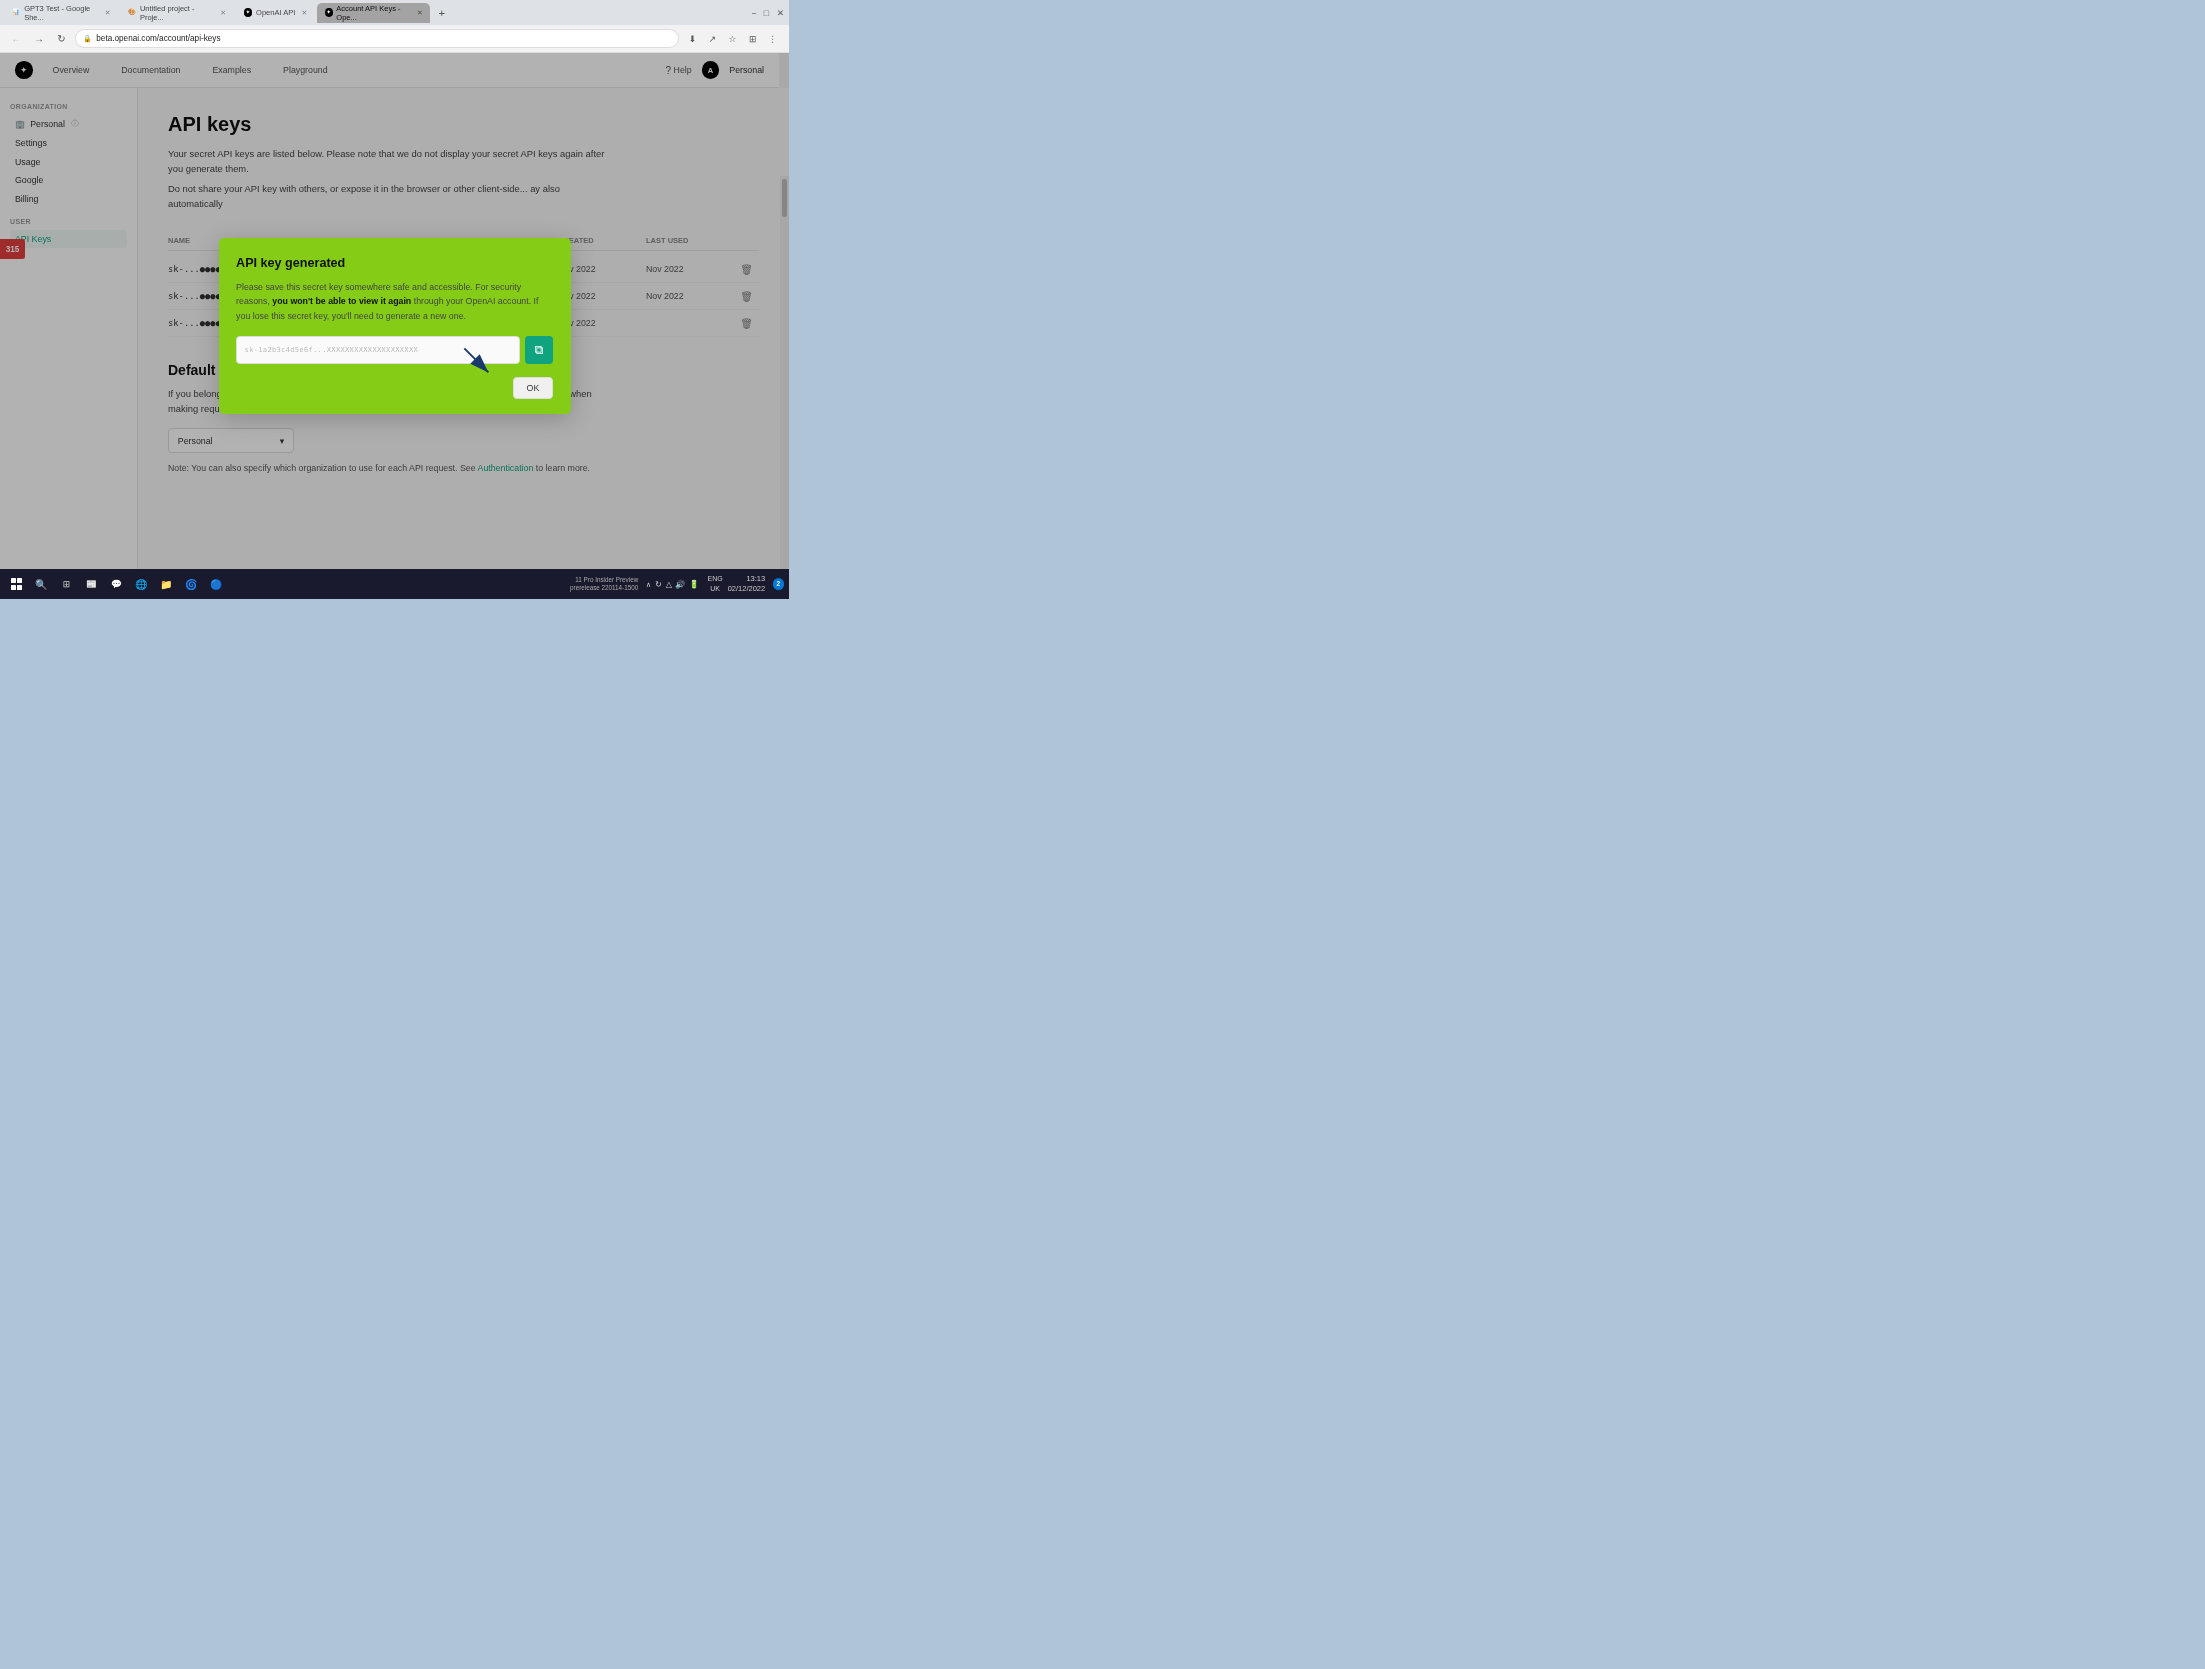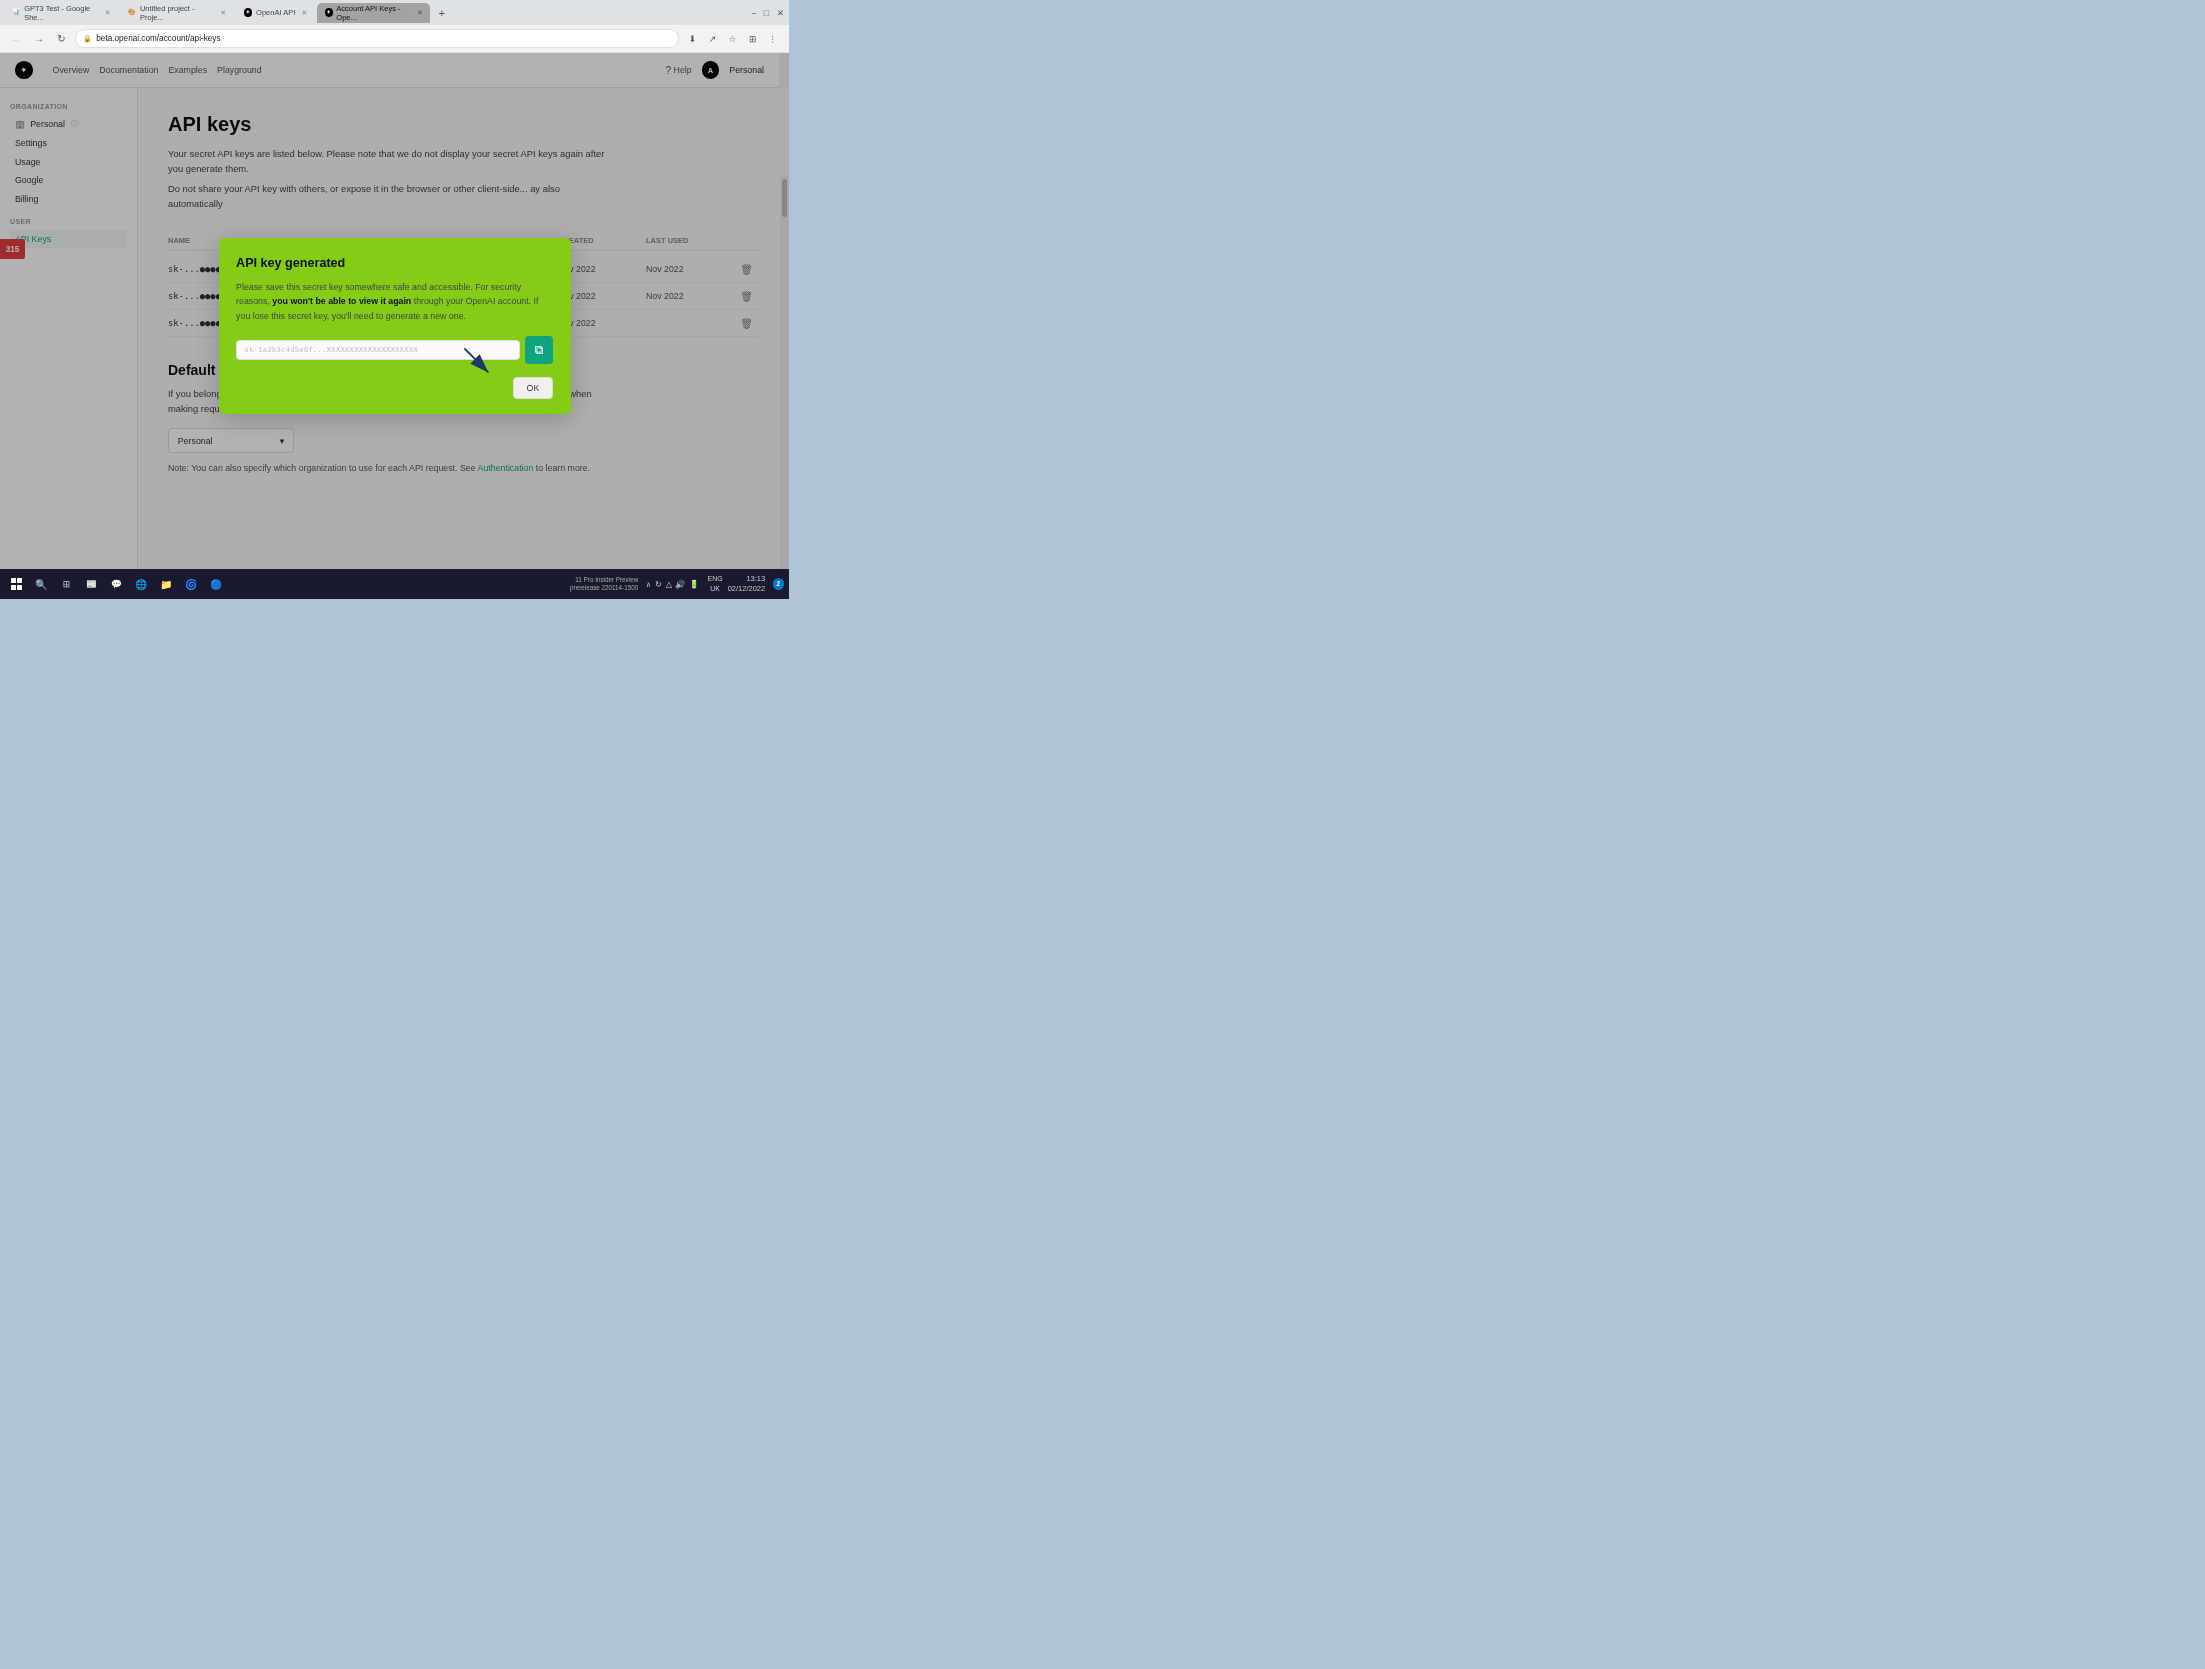--- a/index.html
+++ b/index.html
@@ -19,21 +19,21 @@
     .nav-btn.disabled { color: #bbb; cursor: default; }
     .address-bar { flex: 1; height: 19px; background: #fff; border: 0.6px solid #ddd; border-radius: 9.4px; display: flex; align-items: center; padding: 0 7.5px; font-size: 8.2px; color: #333; gap: 3.8px; }
     .address-bar .lock-icon { color: #555; font-size: 7px; }
     .address-text { flex: 1; font-size: 8.2px; color: #222; }
     .toolbar-actions { display: flex; gap: 2.5px; }
     .toolbar-action-btn { width: 17.6px; height: 17.6px; display: flex; align-items: center; justify-content: center; color: #555; font-size: 8.8px; cursor: pointer; }
 
     
     .openai-nav { background: #fff; border-bottom: 0.6px solid #e5e5e5; height: 35px; display: flex; align-items: center; padding: 0 15px; gap: 20px; position: absolute; top: 53px; left: 0; right: 10px; z-index: 10; }
     .openai-logo { width: 17.6px; height: 17.6px; background: #000; border-radius: 50%; display: flex; align-items: center; justify-content: center; color: white; font-size: 8.8px; }
-    .nav-links { display: flex; gap: 10px; flex: 1; }
+    .nav-links { display: flex; gap: 32px; flex: 1; }
     .nav-link { font-size: 8.8px; color: #555; cursor: pointer; text-decoration: none; }
     .nav-right { display: flex; align-items: center; gap: 10px; margin-left: auto; }
     .help-btn { display: flex; align-items: center; gap: 2.5px; font-size: 8.8px; color: #555; cursor: pointer; }
     .user-avatar { width: 17.6px; height: 17.6px; background: #000; border-radius: 50%; display: flex; align-items: center; justify-content: center; color: #fff; font-size: 7.5px; font-weight: bold; }
     .personal-label { font-size: 8.8px; color: #333; cursor: pointer; }
 
     
     .page-wrapper { position: absolute; top: 88px; left: 0; right: 0; bottom: 0; display: flex; overflow: hidden; }
 
     
@@ -76,21 +76,21 @@
     
     .notif-badge { position: absolute; left: 0; top: 239px; width: 25px; height: 20px; background: #e53e3e; color: white; font-size: 8.2px; font-weight: bold; display: flex; align-items: center; justify-content: center; border-radius: 0 2.5px 2.5px 0; z-index: 100; }
 
     
     .modal-overlay { position: absolute; top: 53px; left: 0; right: 0; bottom: 0; background: rgba(0,0,0,0.3); z-index: 200; display: flex; align-items: center; justify-content: center; }
     .modal { background: #84cc16; border-radius: 5px; padding: 17.6px 17.6px 15px; width: 352px; box-shadow: 0 5px 25px rgba(0,0,0,0.2); position: relative; }
     .modal-title { font-size: 12.6px; font-weight: 700; color: #111; margin-bottom: 10px; }
     .modal-body { font-size: 8.8px; color: #444; line-height: 1.65; margin-bottom: 12.6px; }
     .modal-body strong { font-weight: 700; color: #111; }
     .modal-input-row { display: flex; gap: 5px; margin-bottom: 12.6px; align-items: center; }
-    .modal-key-input { flex: 1; height: 20px; border: 0.6px solid #ddd; border-radius: 3.8px; padding: 0 7.5px; font-size: 8.2px; color: #aaa; font-family: monospace; background: #fafafa; letter-spacing: 0.05em; }
+    .modal-key-input { flex: 1; height: 28px; border: 0.6px solid #ddd; border-radius: 3.8px; padding: 0 7.5px; font-size: 8.2px; color: #aaa; font-family: monospace; background: #fafafa; letter-spacing: 0.05em; }
     .modal-copy-btn { width: 28px; height: 28px; background: #10a37f; border: none; border-radius: 3.8px; display: flex; align-items: center; justify-content: center; cursor: pointer; color: white; font-size: 11.3px; }
     .modal-footer { display: flex; justify-content: flex-end; gap: 5px; align-items: center; position: relative; }
     .modal-ok-btn { padding: 5px 12.6px; background: #f0f0f0; border: 0.6px solid #ddd; border-radius: 3.8px; font-size: 8.8px; color: #333; cursor: pointer; font-weight: 500; }
 
     
     .taskbar { position: absolute; bottom: 0; left: 0; right: 0; height: 30px; background: #1a1a2e; display: flex; align-items: center; padding: 0 5px; gap: 2.5px; z-index: 300; }
     .taskbar-start { width: 22.6px; height: 22.6px; display: flex; align-items: center; justify-content: center; cursor: pointer; }
     .taskbar-btn { width: 22.6px; height: 22.6px; display: flex; align-items: center; justify-content: center; cursor: pointer; border-radius: 2.5px; }
     .taskbar-spacer { flex: 1; }
     .taskbar-right { display: flex; align-items: center; gap: 2.5px; color: #ccc; font-size: 7px; }

